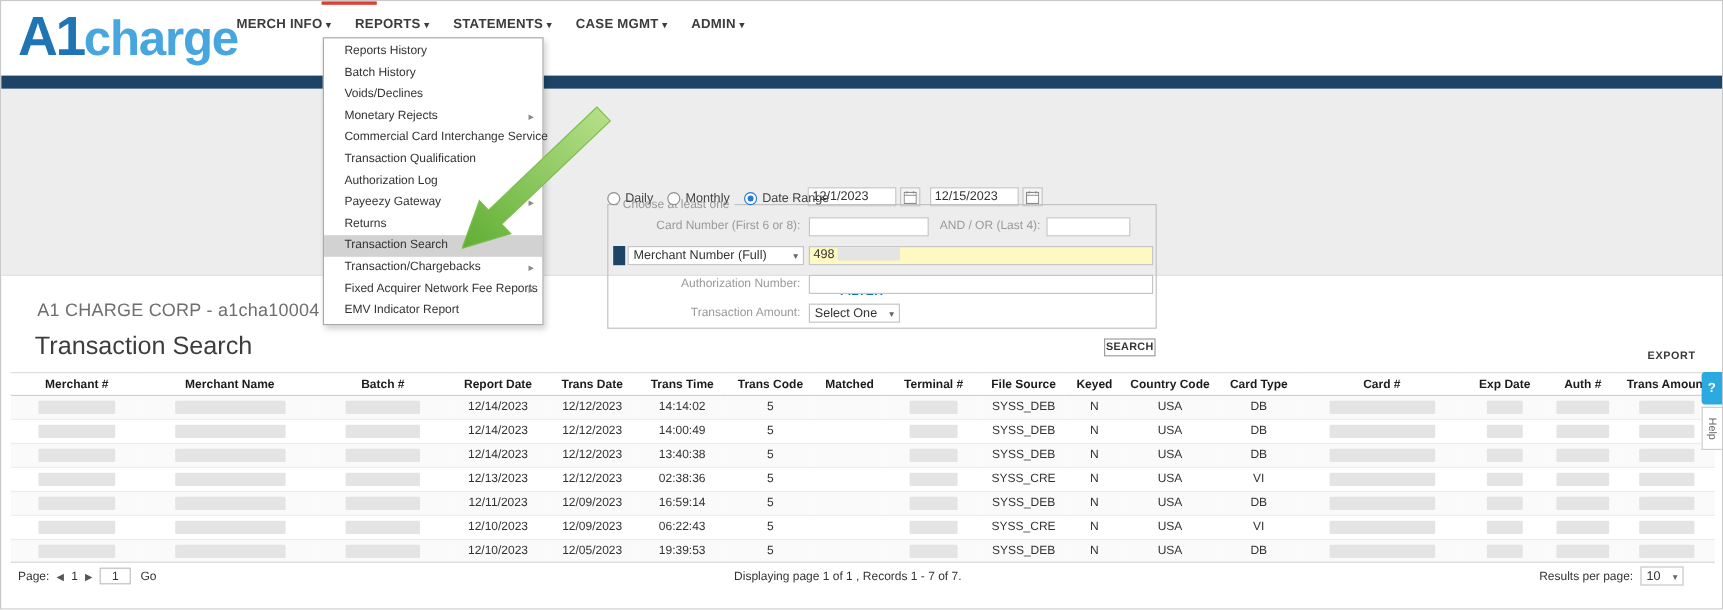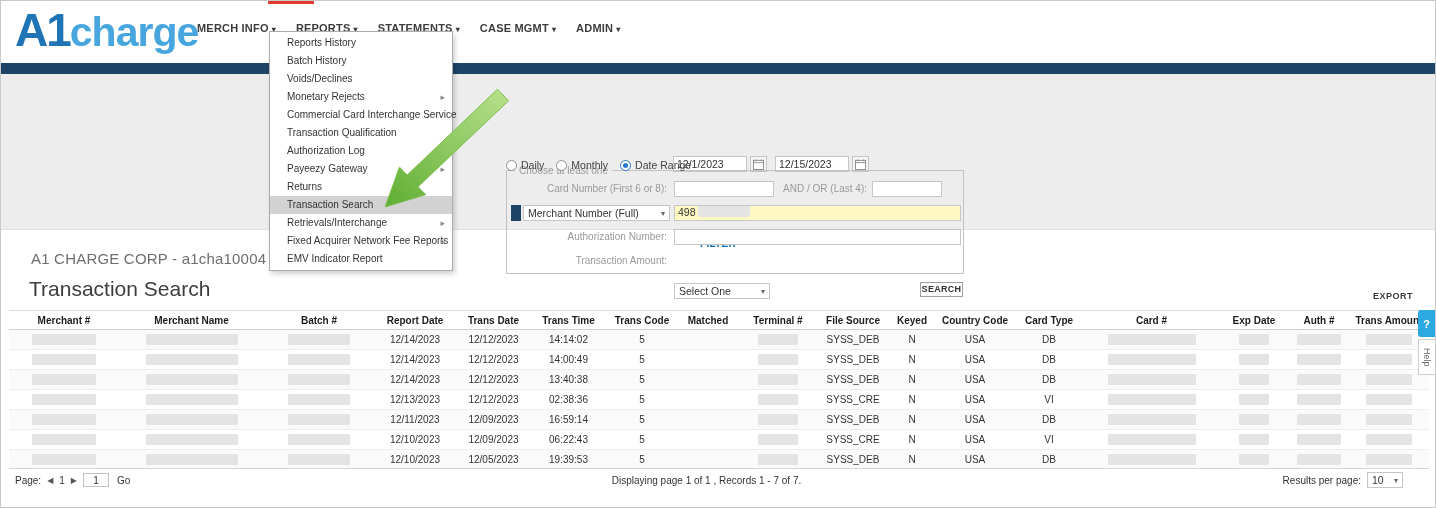--- a/index.html
+++ b/index.html
@@ -4,21 +4,21 @@
 <style>
   *{margin:0;padding:0;box-sizing:border-box}
   body{background:#e9e9e9;font-family:"Liberation Sans",sans-serif}
   .page{position:relative;width:1436px;height:508px;background:#fff;border:1px solid #c9c9c9;overflow:hidden}
 
   
   .topbar{position:absolute;left:0;top:0;width:100%;height:62px;background:#fff}
   .logo{position:absolute;left:14px;top:2px;cursor:pointer;white-space:nowrap}
   .logo .p1{font-size:46px;font-weight:bold;color:#1e74b4;letter-spacing:-2px}
   .logo .p2{font-size:41px;font-weight:bold;color:#47a6dd;letter-spacing:-1px}
-  .main-nav{position:absolute;left:196px;top:21px;display:flex;gap:20px}
+  .main-nav{position:absolute;left:196px;top:13px;display:flex;gap:20px}
   .nav-item{font-size:11px;font-weight:bold;color:#3c3c3c;cursor:pointer;letter-spacing:.2px;white-space:nowrap}
   .nav-caret{font-size:8px;color:#3c3c3c;margin-left:3px}
   .red-mark{position:absolute;left:267px;top:0;width:46px;height:3px;background:#e03c31}
   .navy-bar{position:absolute;left:0;top:62px;width:100%;height:11px;background:#1d4467}
 
   
   .filter-area{position:absolute;left:0;top:73px;width:100%;height:156px;background:#ededed;border-bottom:1px solid #e2e2e2}
   .radio-row{position:absolute;left:505px;top:82px;height:18px;display:flex;align-items:center;z-index:5}
   .radio-wrap{display:flex;align-items:flex-end;margin-right:12px;cursor:pointer}
   .rb{width:11px;height:11px;border:1px solid #8f8f8f;border-radius:50%;background:#fff;display:inline-block;position:relative;margin-right:4px}
@@ -145,21 +145,21 @@
       </div>
       <div class="fin-div" style="left:167px;top:34px;width:287px;">
         <span>498</span>
           <span class="redacted" style="width:52px;margin-left:2px;"></span>
       </div>
 
       <span class="flabel" style="left:0;top:58px;width:160px;">Authorization Number:</span>
       <input class="fin" style="left: 167px; top: 58px; width: 287px;">
 
       <span class="flabel" style="left:0;top:82px;width:160px;">Transaction Amount:</span>
-      <div class="selectbox" style="left:167px;top:82px;width:96px;margin-top:30px;">
+      <div class="selectbox" style="left:167px;top:82px;width:76px;">
         <span>Select One</span>
         <span class="caret-i">▾</span>
       </div>
     </div>
 
     <button class="search-btn">SEARCH</button>
   </div>
 
   <div class="filter-link"><span>FILTER</span></div>
 
@@ -370,21 +370,21 @@
       <div class="menu-item"><span>Reports History</span></div>
       <div class="menu-item"><span>Batch History</span></div>
       <div class="menu-item"><span>Voids/Declines</span></div>
       <div class="menu-item"><span>Monetary Rejects</span><span class="sub-arrow">▸</span></div>
       <div class="menu-item"><span>Commercial Card Interchange Service</span></div>
       <div class="menu-item"><span>Transaction Qualification</span></div>
       <div class="menu-item"><span>Authorization Log</span><span class="sub-arrow">▸</span></div>
       <div class="menu-item"><span>Payeezy Gateway</span><span class="sub-arrow">▸</span></div>
       <div class="menu-item"><span>Returns</span></div>
       <div class="menu-item selected"><span>Transaction Search</span></div>
-      <div class="menu-item"><span>Retrievals/Interchange</span><span class="sub-arrow">▸</span></div>
+      <div class="menu-item"><span>Transaction/Chargebacks</span><span class="sub-arrow">▸</span></div>
       <div class="menu-item"><span>Fixed Acquirer Network Fee Reports</span><span class="sub-arrow">▸</span></div>
       <div class="menu-item"><span>EMV Indicator Report</span></div>
     </div>
 
   <svg class="annot" width="130" height="125" viewBox="0 0 130 125">
     <defs>
       <linearGradient id="ag" x1="1" y1="0" x2="0" y2="1">
         <stop offset="0" stop-color="#b9e18c"></stop>
         <stop offset="1" stop-color="#5fae33"></stop>
       </linearGradient>

